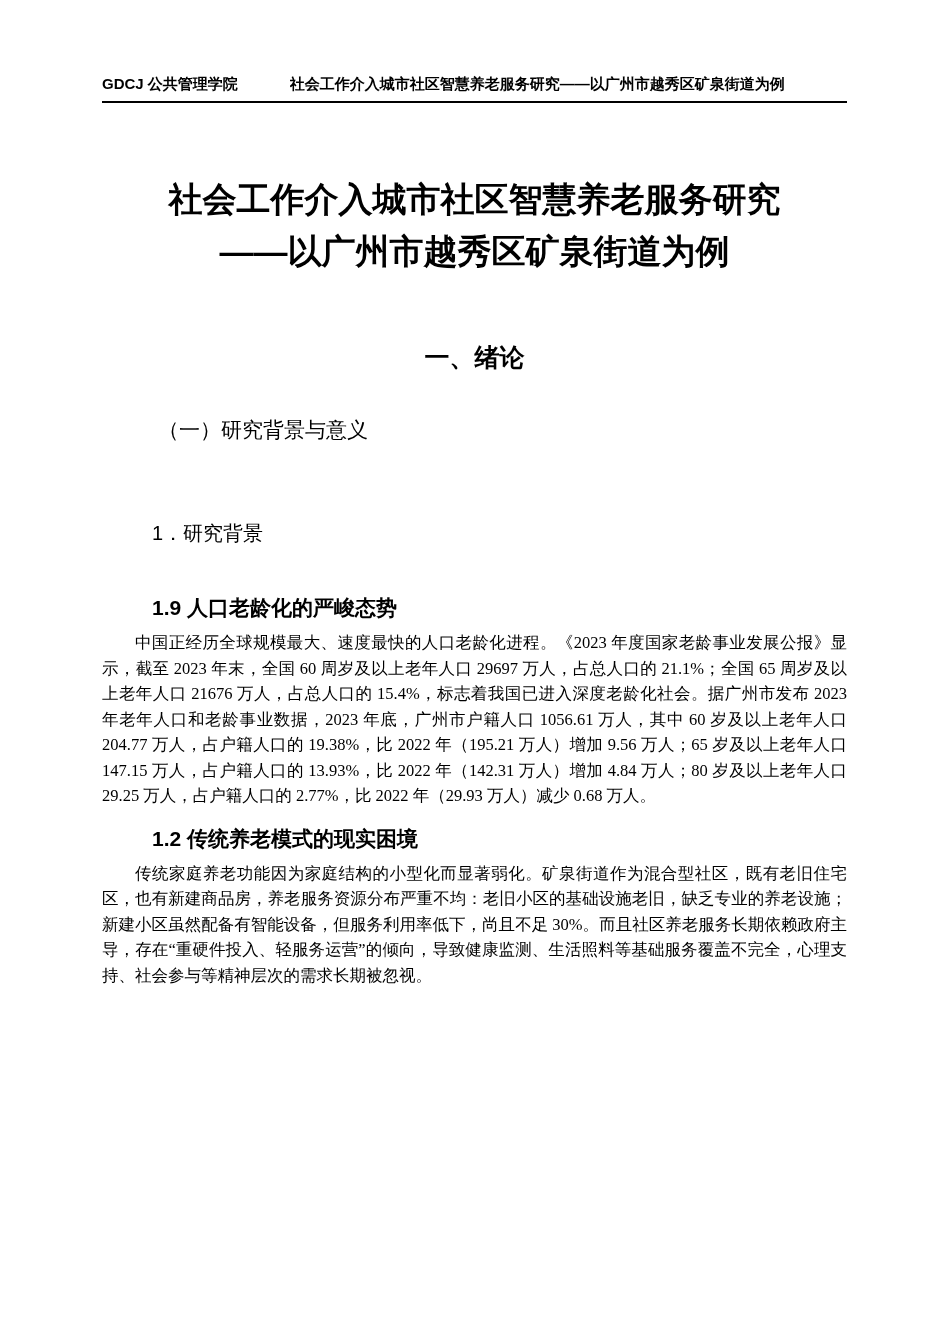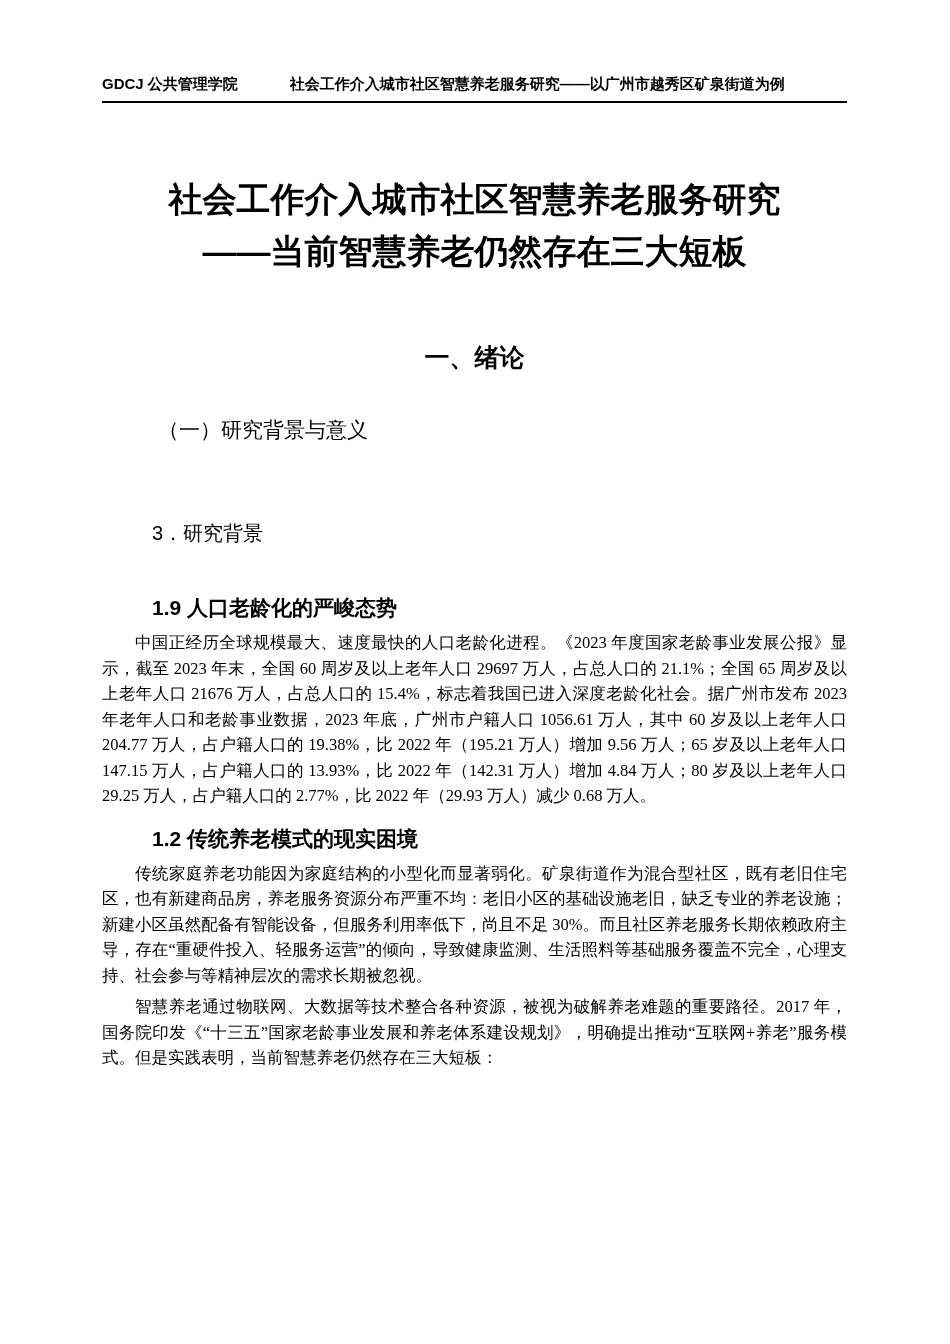--- a/index.html
+++ b/index.html
@@ -92,31 +92,30 @@
 
 <div class="page">
 
   <div class="doc-header">
     <span>GDCJ 公共管理学院</span>
     <span class="running-title">社会工作介入城市社区智慧养老服务研究——以广州市越秀区矿泉街道为例</span>
   </div>
 
   <h1 class="doc-title">
     <span>社会工作介入城市社区智慧养老服务研究</span>
-    <span>——当前智慧养老仍然存在三大短板</span>
+    <span>——以广州市越秀区矿泉街道为例</span>
   </h1>
 
   <h2 class="chapter-heading">一、绪论</h2>
 
   <h3 class="section-heading">（一）研究背景与意义</h3>
 
-  <h4 class="subsection-heading">3．研究背景</h4>
+  <h4 class="subsection-heading">1．研究背景</h4>
 
   <h5 class="topic-heading">1.9 人口老龄化的严峻态势</h5>
   <p class="body-paragraph">中国正经历全球规模最大、速度最快的人口老龄化进程。《2023 年度国家老龄事业发展公报》显示，截至 2023 年末，全国 60 周岁及以上老年人口 29697 万人，占总人口的 21.1%；全国 65 周岁及以上老年人口 21676 万人，占总人口的 15.4%，标志着我国已进入深度老龄化社会。据广州市发布 2023 年老年人口和老龄事业数据，2023 年底，广州市户籍人口 1056.61 万人，其中 60 岁及以上老年人口 204.77 万人，占户籍人口的 19.38%，比 2022 年（195.21 万人）增加 9.56 万人；65 岁及以上老年人口 147.15 万人，占户籍人口的 13.93%，比 2022 年（142.31 万人）增加 4.84 万人；80 岁及以上老年人口 29.25 万人，占户籍人口的 2.77%，比 2022 年（29.93 万人）减少 0.68 万人。</p>
 
   <h5 class="topic-heading second">1.2 传统养老模式的现实困境</h5>
   <p class="body-paragraph">传统家庭养老功能因为家庭结构的小型化而显著弱化。矿泉街道作为混合型社区，既有老旧住宅区，也有新建商品房，养老服务资源分布严重不均：老旧小区的基础设施老旧，缺乏专业的养老设施；新建小区虽然配备有智能设备，但服务利用率低下，尚且不足 30%。而且社区养老服务长期依赖政府主导，存在“重硬件投入、轻服务运营”的倾向，导致健康监测、生活照料等基础服务覆盖不完全，心理支持、社会参与等精神层次的需求长期被忽视。</p>
 
-  <p class="body-paragraph">智慧养老通过物联网、大数据等技术整合各种资源，被视为破解养老难题的重要路径。2017 年，国务院印发《“十三五”国家老龄事业发展和养老体系建设规划》，明确提出推动“互联网+养老”服务模式。但是实践表明，当前智慧养老仍然存在三大短板：</p>
 
 
 </div>
 
 </body></html>

